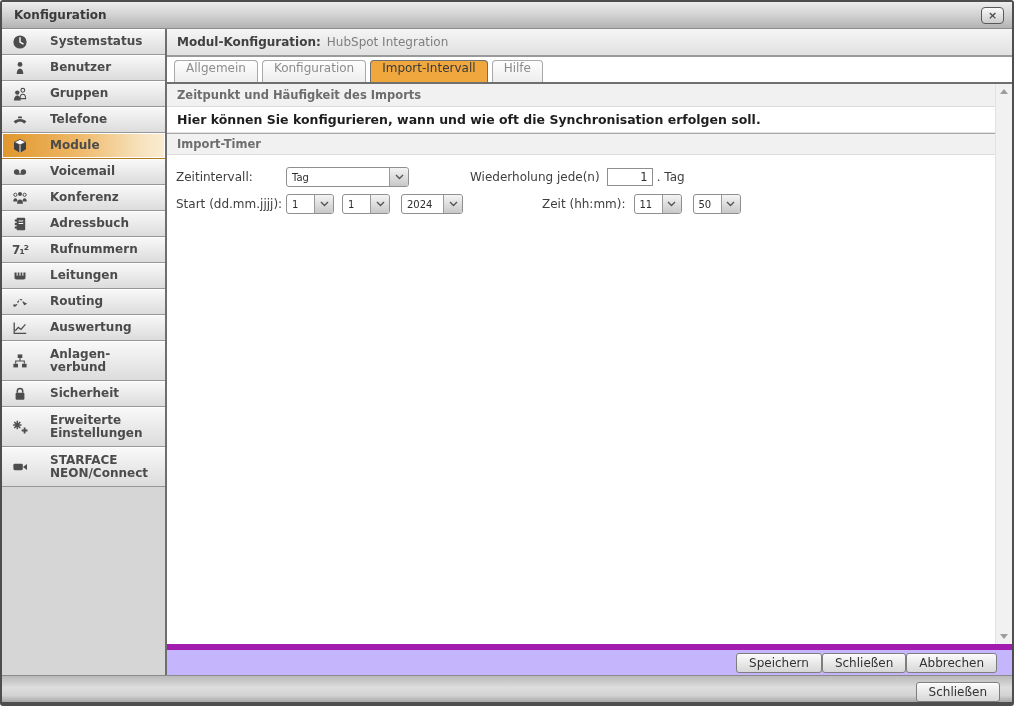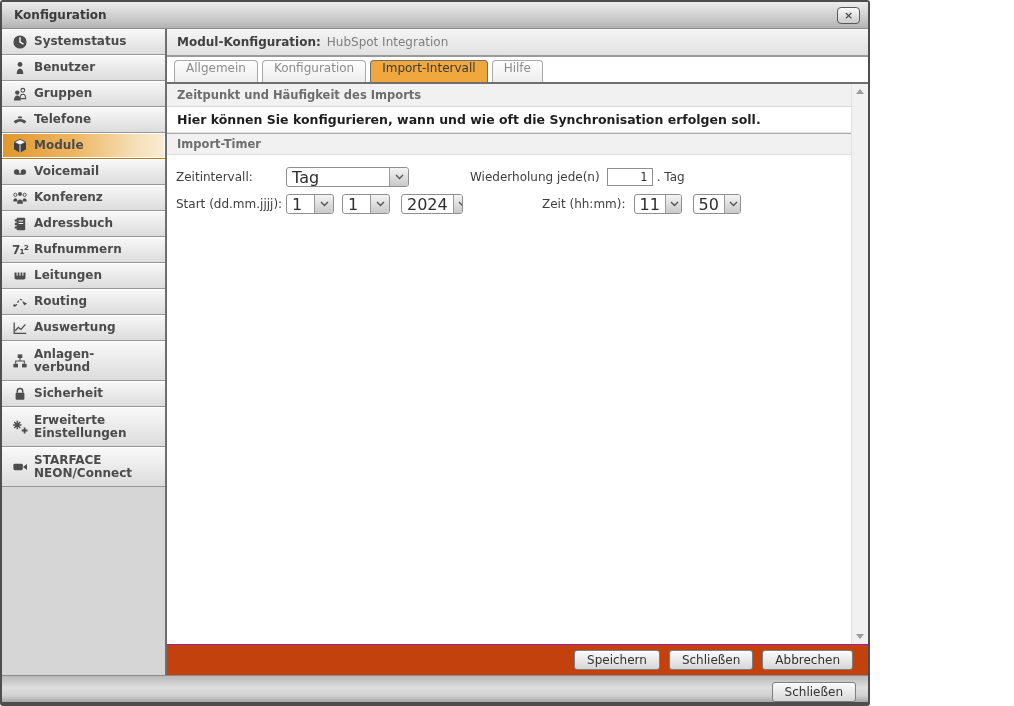--- a/index.html
+++ b/index.html
@@ -1,20 +1,20 @@
 <!DOCTYPE html>
 <html><head>
 <meta charset="utf-8">
 <style>
   * { box-sizing: border-box; margin: 0; padding: 0; }
   html,body { background:#fff; }
   body { font-family: "DejaVu Sans", "Liberation Sans", sans-serif; font-size:12px; }
 
   .window {
-    width:870px; height:706px;
+    width:1014px; height:706px;
     border:2px solid #4e4e4e; border-bottom-width:4px; border-radius:3px;
     background:#fff; overflow:hidden; display:flex; flex-direction:column;
   }
 
   
   .titlebar {
     height:27px; flex:0 0 27px;
     background:linear-gradient(#ededed, #cfcfcf 55%, #b3b3b3);
     border-bottom:1px solid #8d8d8d;
     display:flex; align-items:center; padding:0 8px 0 12px;
@@ -43,21 +43,21 @@
     box-shadow:inset 0 1px 0 #ffffff;
     display:flex; align-items:center; padding-left:8px; cursor:default;
   }
   .sb-item.tall { flex:0 0 40px; height:40px; }
   .sb-item.active {
     background:linear-gradient(90deg,#e0962c,#eeb765 45%,#f7e2bd 85%,#faecd3);
     border-bottom:1px solid #b17a21;
     box-shadow:inset 0 0 0 1px #fff;
     text-align:center;
   }
-  .sb-ico { width:20px; flex:0 0 20px; display:flex; align-items:center; justify-content:center; margin-right:4px; }
+  .sb-ico { width:20px; flex:0 0 20px; display:flex; align-items:center; justify-content:center; margin-right:20px; }
   .txt-ico { font-weight:bold; font-size:12px; color:#4d4d4d; letter-spacing:-1px; }
   .sb-label { font-weight:bold; font-size:12px; color:#4b4b4b; white-space:pre-line; line-height:13px; }
   .sb-filler { flex:1; background:#d6d6d6; }
 
   
   .main { flex:1; display:flex; flex-direction:column; min-width:0; background:#fff; }
 
   .module-header {
     flex:0 0 28px; height:28px;
     background:linear-gradient(#f5f5f5,#e1e1e1);
@@ -107,38 +107,38 @@
   }
 
   .form-area { flex:1; background:#fff; padding:12px 10px 0 9px; }
   .form-row { display:flex; align-items:center; margin-bottom:7px; color:#3e3e3e; font-size:12px; }
   .f-label { width:110px; flex:0 0 110px; }
 
   .select {
     height:20px; border:1px solid #8f8f8f; border-radius:3px;
     background:#fff; display:flex; align-items:stretch; overflow:hidden;
   }
-  .select-value { flex:1; display:flex; align-items:center; padding:0 5px; font-size:16px; color:#2e2e2e; }
+  .select-value { flex:1; display:flex; align-items:center; padding:0 5px; font-size:10px; color:#2e2e2e; }
   .select-btn {
     width:19px; flex:0 0 19px;
     background:linear-gradient(#f4f4f4,#c8c8c8);
     border-left:1px solid #9a9a9a; border-radius:0 2px 2px 0;
     display:flex; align-items:center; justify-content:center;
   }
   .num-input {
     height:18px; width:46px; border:1px solid #8f8f8f;
     font-family:"DejaVu Sans", sans-serif; font-size:11.5px; color:#2e2e2e;
     text-align:right; padding:0 4px; background:#fff;
   }
 
   .action-bar {
-    flex:0 0 31px; height:31px; background:#c2410c;
-    border-top:1px solid #a21caf;
+    flex:0 0 31px; height:31px; background:#c4b5fd;
+    border-top:6px solid #a21caf;
     display:flex; align-items:center; justify-content:flex-end;
-    gap:9px; padding-right:15px;
+    padding-right:15px;
   }
   .btn {
     height:20px; padding:0 12px;
     border:1px solid #7e7e7e; border-radius:3px;
     background:linear-gradient(#fbfbfb,#d7d7d7);
     box-shadow:inset 0 1px 0 #fff;
     font-family:"DejaVu Sans", sans-serif; font-size:12px; color:#323232;
     display:flex; align-items:center; cursor:default;
   }
 

